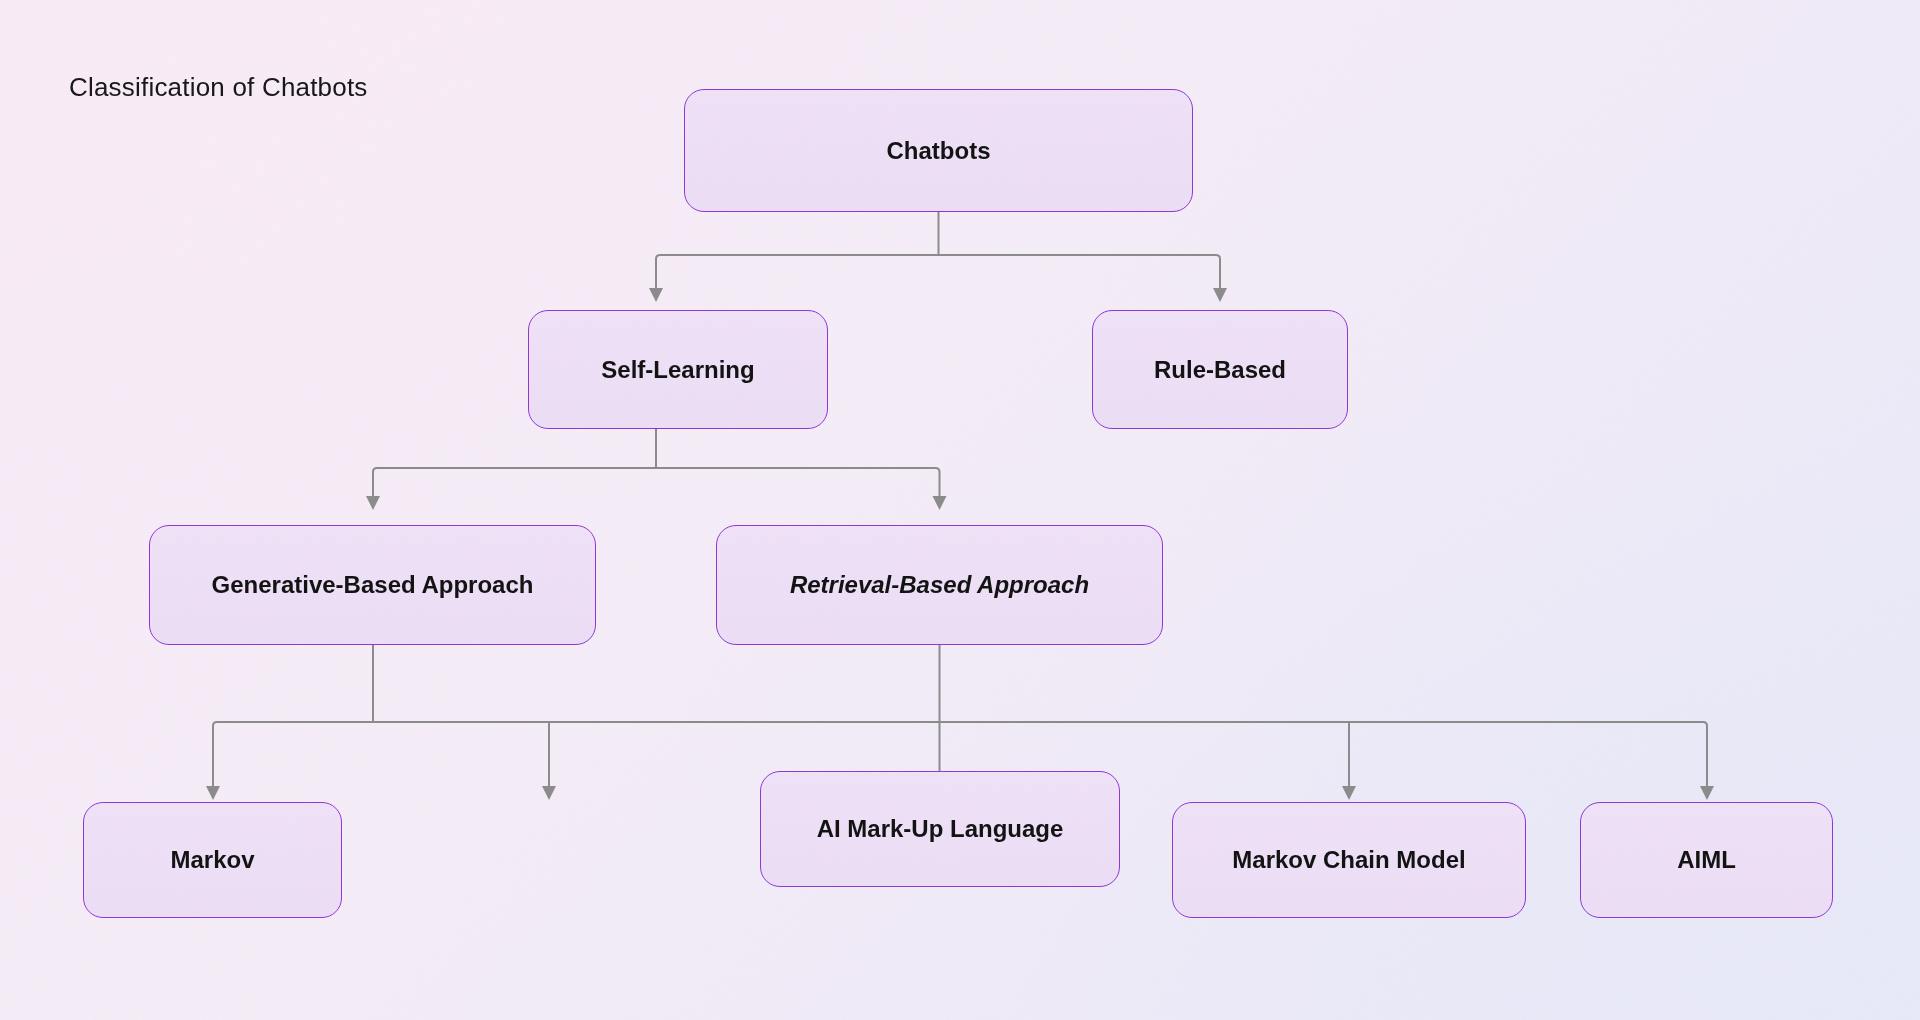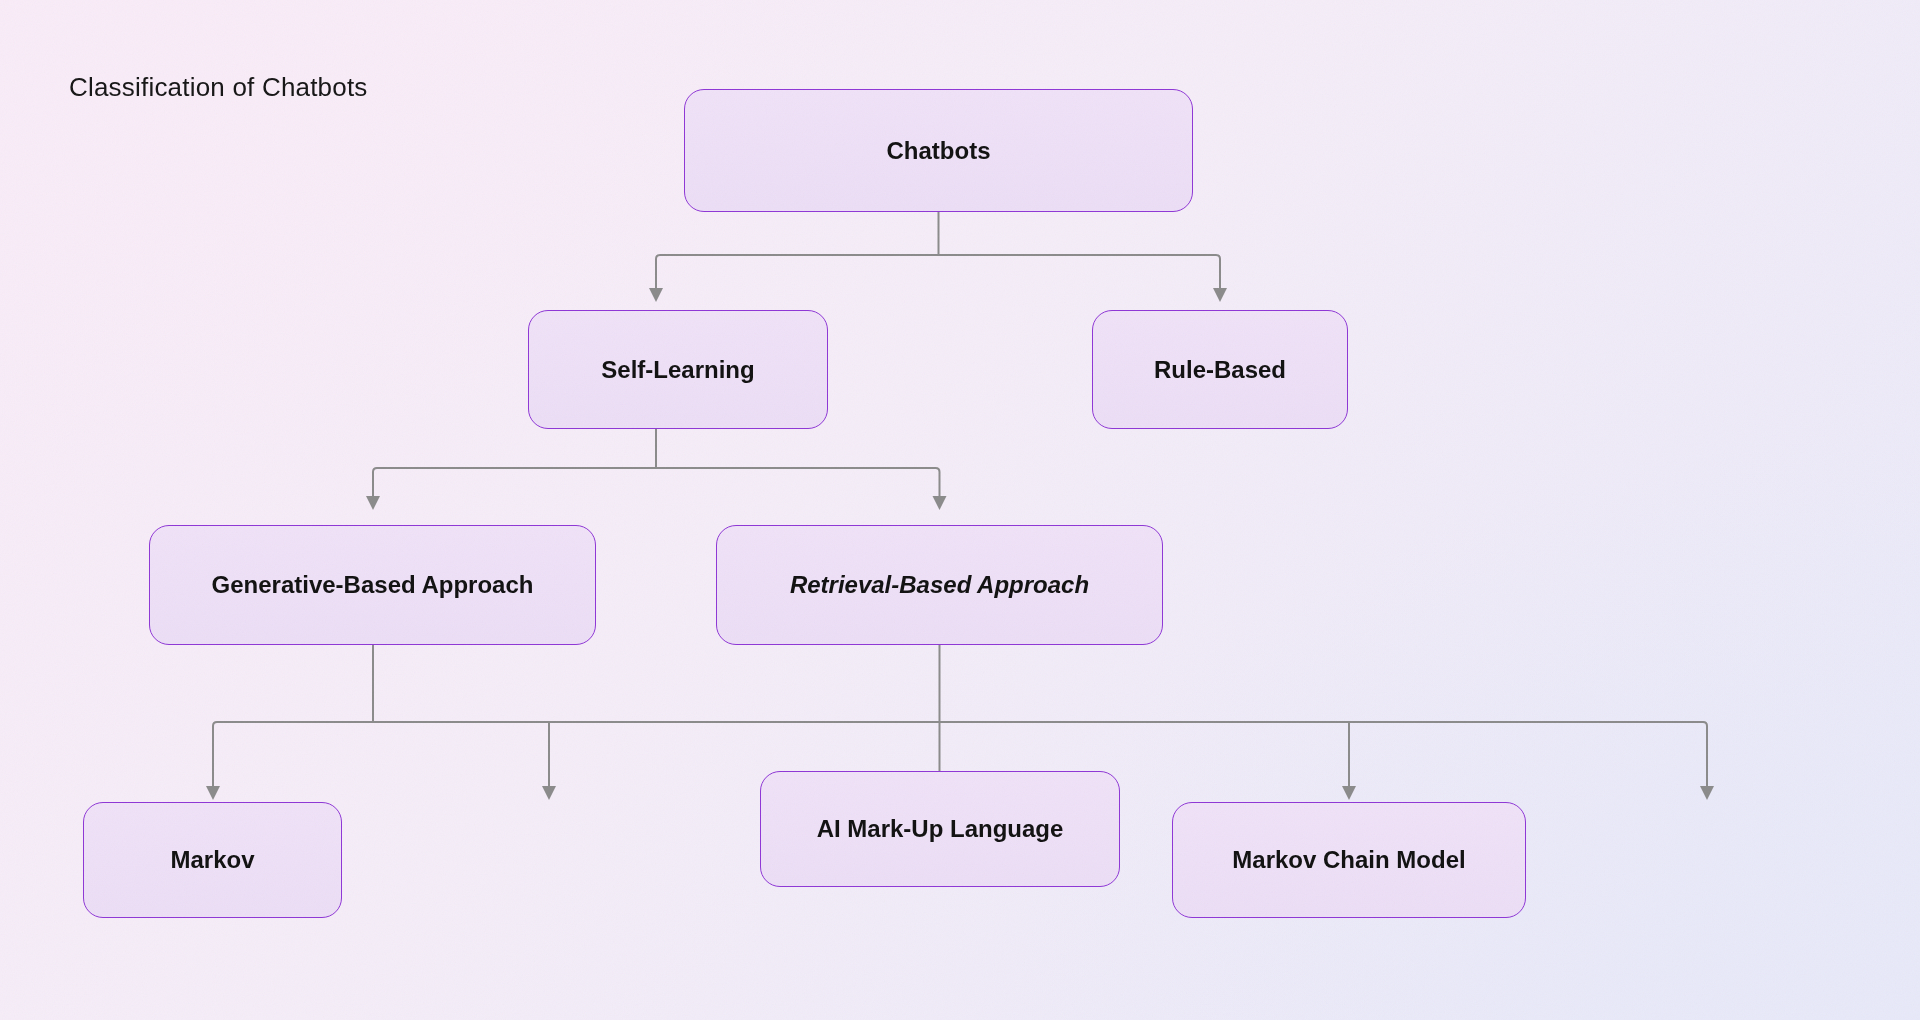--- a/index.html
+++ b/index.html
@@ -94,20 +94,21 @@
 
   <div class="node" style="left:716px;  top:525px; width:447px; height:120px;font-style:italic;">Retrieval-Based Approach</div>
 
   <div class="node" style="left:83px;   top:802px; width:259px; height:116px;">Markov</div>
 
 
   <div class="node" style="left:760px;  top:771px; width:360px; height:116px;">AI Mark-Up Language</div>
 
   <div class="node" style="left:1172px; top:802px; width:354px; height:116px;text-align:right;">Markov Chain Model</div>
 
+  <div class="node" style="left:1580px; top:802px; width:253px; height:116px;">AIML</div>
 
   <svg class="grain" width="1920" height="1020">
     <filter id="noise">
         <feTurbulence type="fractalNoise" baseFrequency="0.9" numOctaves="2"></feTurbulence>
       </filter>
     <rect width="1920" height="1020" filter="url(#noise)"></rect>
   </svg>
 
 </div>
 

